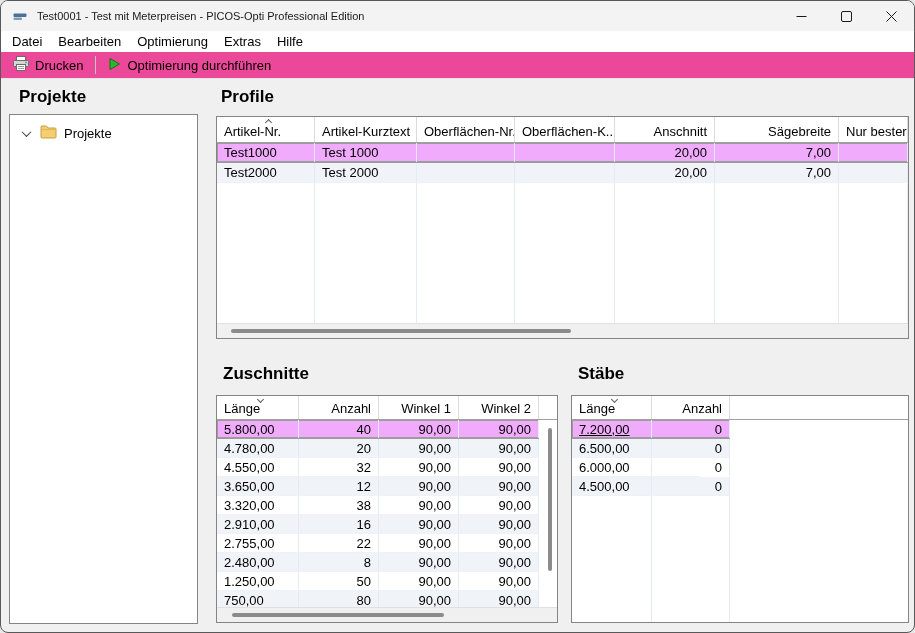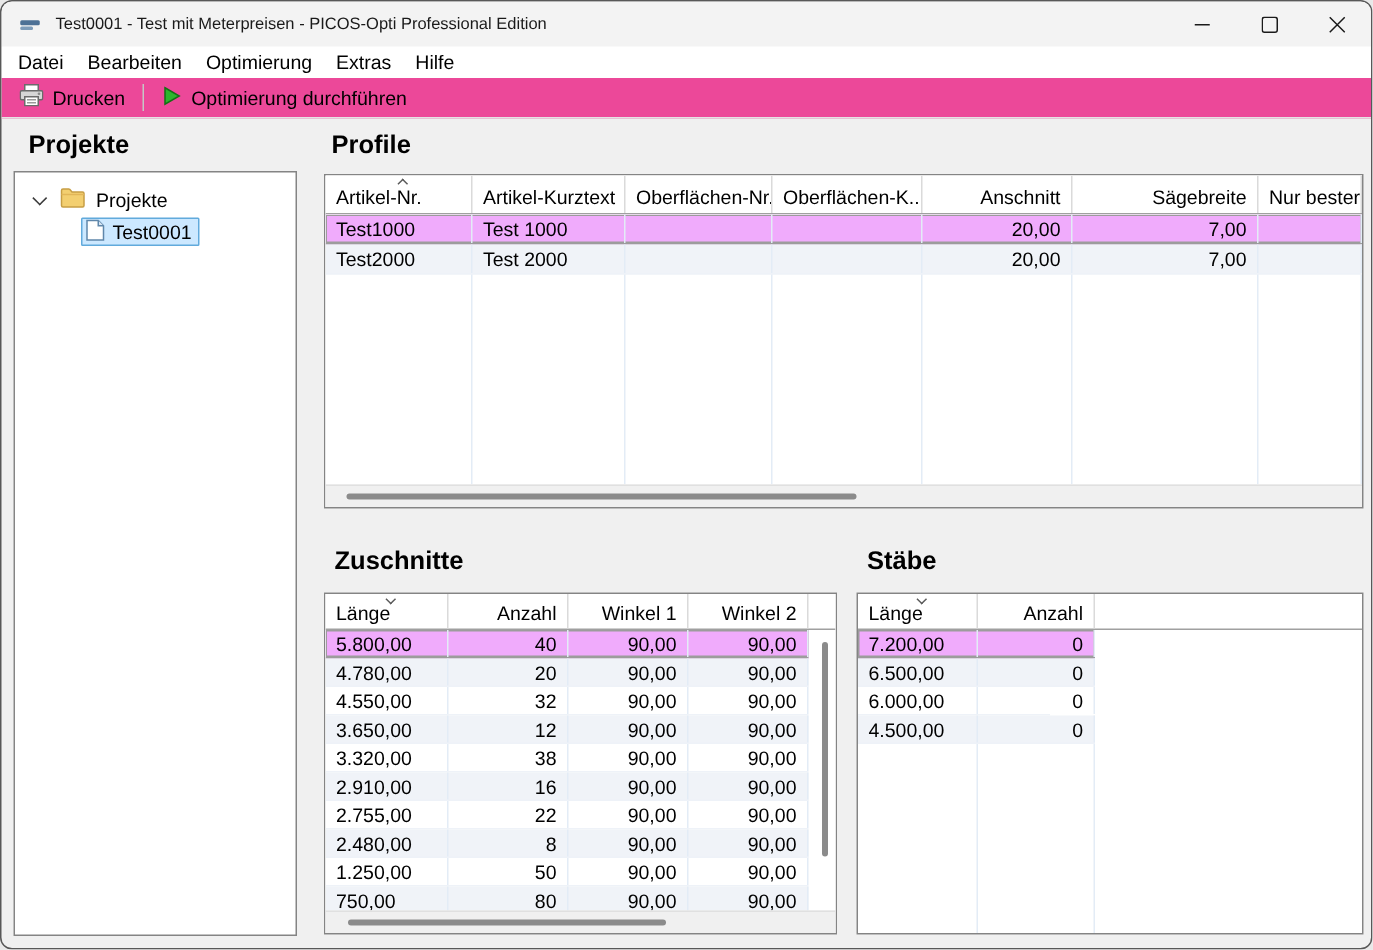--- a/index.html
+++ b/index.html
@@ -140,31 +140,20 @@
     <div class="tree-row root">
       <i class="chev-down"></i>
       <span>
         <svg width="17" height="14" viewBox="0 0 17 14">
           <path d="M1,3.5 L1,12 Q1,13 2,13 L15,13 Q16,13 16,12 L16,4 Q16,3 15,3 L8,3 L6.5,1.2 Q6.2,1 5.8,1 L2,1 Q1,1 1,2 Z" fill="#f3cf70" stroke="#c79e44" stroke-width="1"></path>
           <path d="M1,4.6 L16,4.6" stroke="#e2b658" stroke-width="1" fill="none"></path>
         </svg>
       </span>
       <span class="tree-label">Projekte</span>
     </div>
-    <div class="tree-row child">
-      <span class="tree-sel">
-        <span>
-          <svg width="13" height="15" viewBox="0 0 13 15">
-            <path d="M1,1 L8.5,1 L12,4.5 L12,14 L1,14 Z" fill="#ffffff" stroke="#5f87ab" stroke-width="1"></path>
-            <path d="M8.5,1 L8.5,4.5 L12,4.5" fill="#d7e6f4" stroke="#5f87ab" stroke-width="1"></path>
-          </svg>
-        </span>
-        <span class="tree-label">Test0001</span>
-      </span>
-    </div>
   </div>
 
   <div class="panel" style="left:215px; top:115px; width:693px; height:223px;">
     <div class="tbl">
         <div class="tbl-head" style="height: 26px;">
           <div class="tbl-hcell" style="width: 98px; text-align: left;">
             <span>Artikel-Nr.</span>
             <div class="caret caret-up"></div>
           </div>
           <div class="tbl-hcell" style="width: 102px; text-align: left;">
@@ -322,21 +311,21 @@
             <span>Länge</span>
             <div class="caret caret-down"></div>
           </div>
           <div class="tbl-hcell" style="width: 78px; text-align: right;">
             <span>Anzahl</span>
           </div>
           <div class="tbl-hfill"></div>
         </div>
         <div class="tbl-body">
           <div class="tbl-row sel" style="height: 19px; width: 158px;">
-            <div class="tbl-cell" data-align="left" style="width: 80px;">7.200,00</div>
+            <div class="tbl-cell" data-align="left" style="width: 80px; text-decoration: underline;">7.200,00</div>
             <div class="tbl-cell" data-align="right" style="width: 78px;">0</div>
           </div>
           <div class="tbl-row alt" style="height: 19px; width: 158px;">
             <div class="tbl-cell" data-align="left" style="width: 80px;">6.500,00</div>
             <div class="tbl-cell" data-align="right" style="width: 78px;">0</div>
           </div>
           <div class="tbl-row" style="height: 19px; width: 128px;">
             <div class="tbl-cell" data-align="left" style="width: 80px;">6.000,00</div>
             <div class="tbl-cell" data-align="right" style="width: 78px;">0</div>
           </div>

